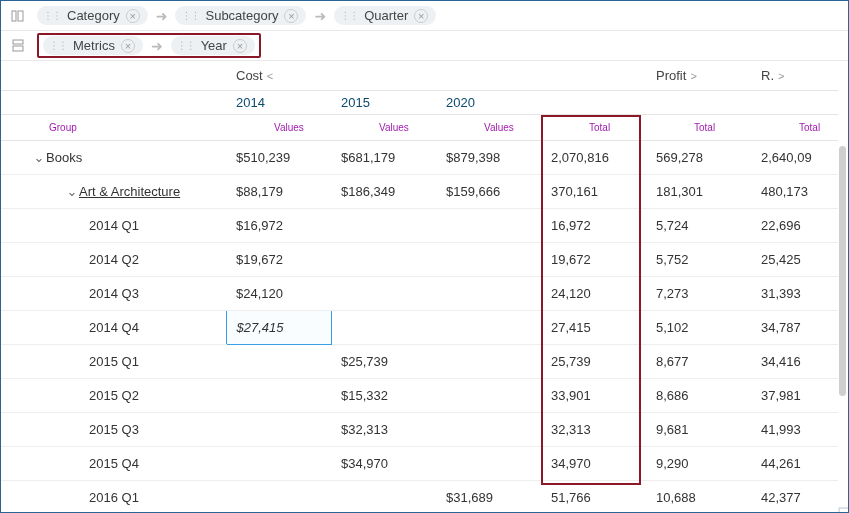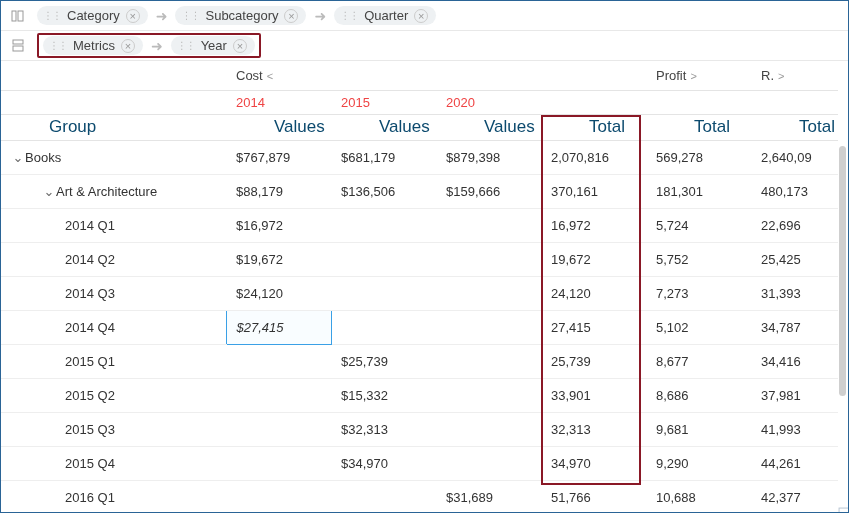--- a/index.html
+++ b/index.html
@@ -12,31 +12,31 @@
   .chip { display: inline-flex; align-items: center; background: #eef1f3; border-radius: 14px; padding: 2px 8px 2px 6px; gap: 6px; font-size: 13px; color: #444; cursor: pointer; }
   .grip { color: #bbb; font-size: 10px; letter-spacing: -1px; }
   .chip .close { color: #999; font-size: 11px; border: 1px solid #ccc; border-radius: 50%; width: 14px; height: 14px; display: inline-flex; align-items: center; justify-content: center; }
   .arrow-sep { color: #bbb; font-size: 14px; padding: 0 2px; }
   .highlight-box { border: 2px solid #8a1826; border-radius: 2px; padding: 1px 4px; display: inline-flex; align-items: center; gap: 6px; }
 
   
   .grid-wrap { position: absolute; top: 61px; left: 0; right: 10px; bottom: 0; overflow: hidden; }
   table { border-collapse: collapse; width: 100%; table-layout: fixed; }
   th, td { text-align: left; padding: 0 10px; height: 34px; border-bottom: 1px solid #eee; font-weight: normal; font-size: 13px; color: #333; overflow: hidden; white-space: nowrap; }
-  thead th { color: #ef4444; border-bottom: 1px solid #e4e4e4; }
+  thead th { color: #0c4a6e; border-bottom: 1px solid #e4e4e4; }
   thead tr.hdr1 th { height: 28px; font-size: 13px; color: #444; }
   thead tr.hdr2 th { height: 24px; font-size: 13px; }
-  thead tr.hdr3 th { height: 26px; font-size: 17px; color: #0c4a6e; padding-left: 48px; }
+  thead tr.hdr3 th { height: 26px; font-size: 10px; color: #a21caf; padding-left: 48px; }
   .group-col { width: 225px; }
   .num { width: 105px; }
   .group-cell { padding-left: 0; }
   .caret { display: inline-block; width: 14px; text-align: center; color: #6a6a6a; cursor: pointer; }
-  .indent-1 { padding-left: 10px; }
-  .indent-2 { padding-left: 41px; }
-  .indent-3 { padding-left: 64px; }
+  .indent-1 { padding-left: 31px; }
+  .indent-2 { padding-left: 64px; text-decoration: underline; }
+  .indent-3 { padding-left: 88px; }
   td.selected-cell { border: 1px solid #3aa0e6; background: #f9fdff; font-style: italic; }
 
   
   .col-highlight { position: absolute; border: 2px solid #8a1826; pointer-events: none; }
 
   
   .scrollbar { position: absolute; top: 145px; right: 2px; width: 7px; height: 250px; background: #cfcfcf; border-radius: 4px; }
 
   
   .watermark { position: absolute; right: -3px; bottom: 4px; transform-origin: bottom right; transform: rotate(-90deg); font-size: 9px; color: #4a6b8a; border: 1px solid #b9c6d3; padding: 0 4px; background: #fff; white-space: nowrap; }
@@ -131,31 +131,31 @@
           <th>Values</th>
           <th>Values</th>
           <th>Total</th>
           <th>Total</th>
           <th>Total</th>
         </tr>
       </thead>
       <tbody>
         <tr>
           <td class="group-cell indent-1"><span class="caret">⌄</span><span>Books</span></td>
-          <td>$767,879</td>
+          <td>$510,239</td>
           <td>$681,179</td>
           <td>$879,398</td>
           <td>2,070,816</td>
           <td>569,278</td>
           <td>2,640,09</td>
         </tr>
         <tr>
           <td class="group-cell indent-2"><span class="caret">⌄</span><span>Art &amp; Architecture</span></td>
           <td>$88,179</td>
-          <td>$136,506</td>
+          <td>$186,349</td>
           <td>$159,666</td>
           <td>370,161</td>
           <td>181,301</td>
           <td>480,173</td>
         </tr>
 
         <tr>
           <td class="group-cell indent-3"><span>2014 Q1</span></td>
           <td>$16,972</td>
             <td></td>

